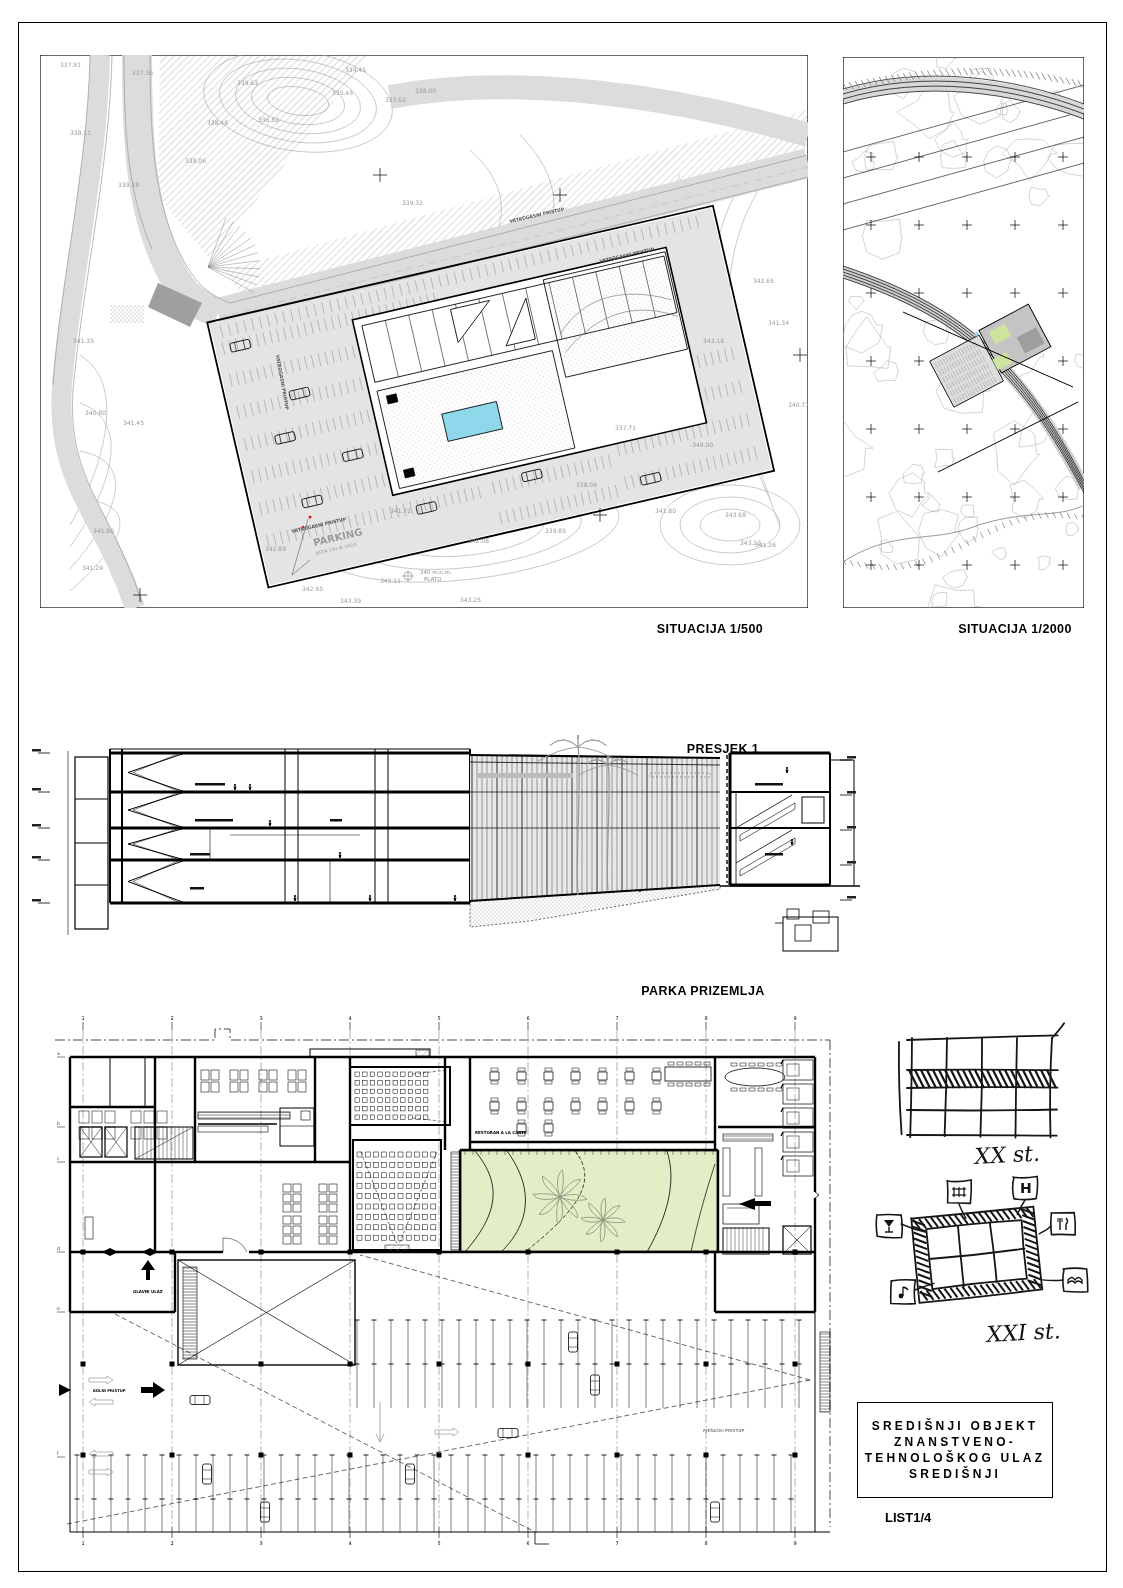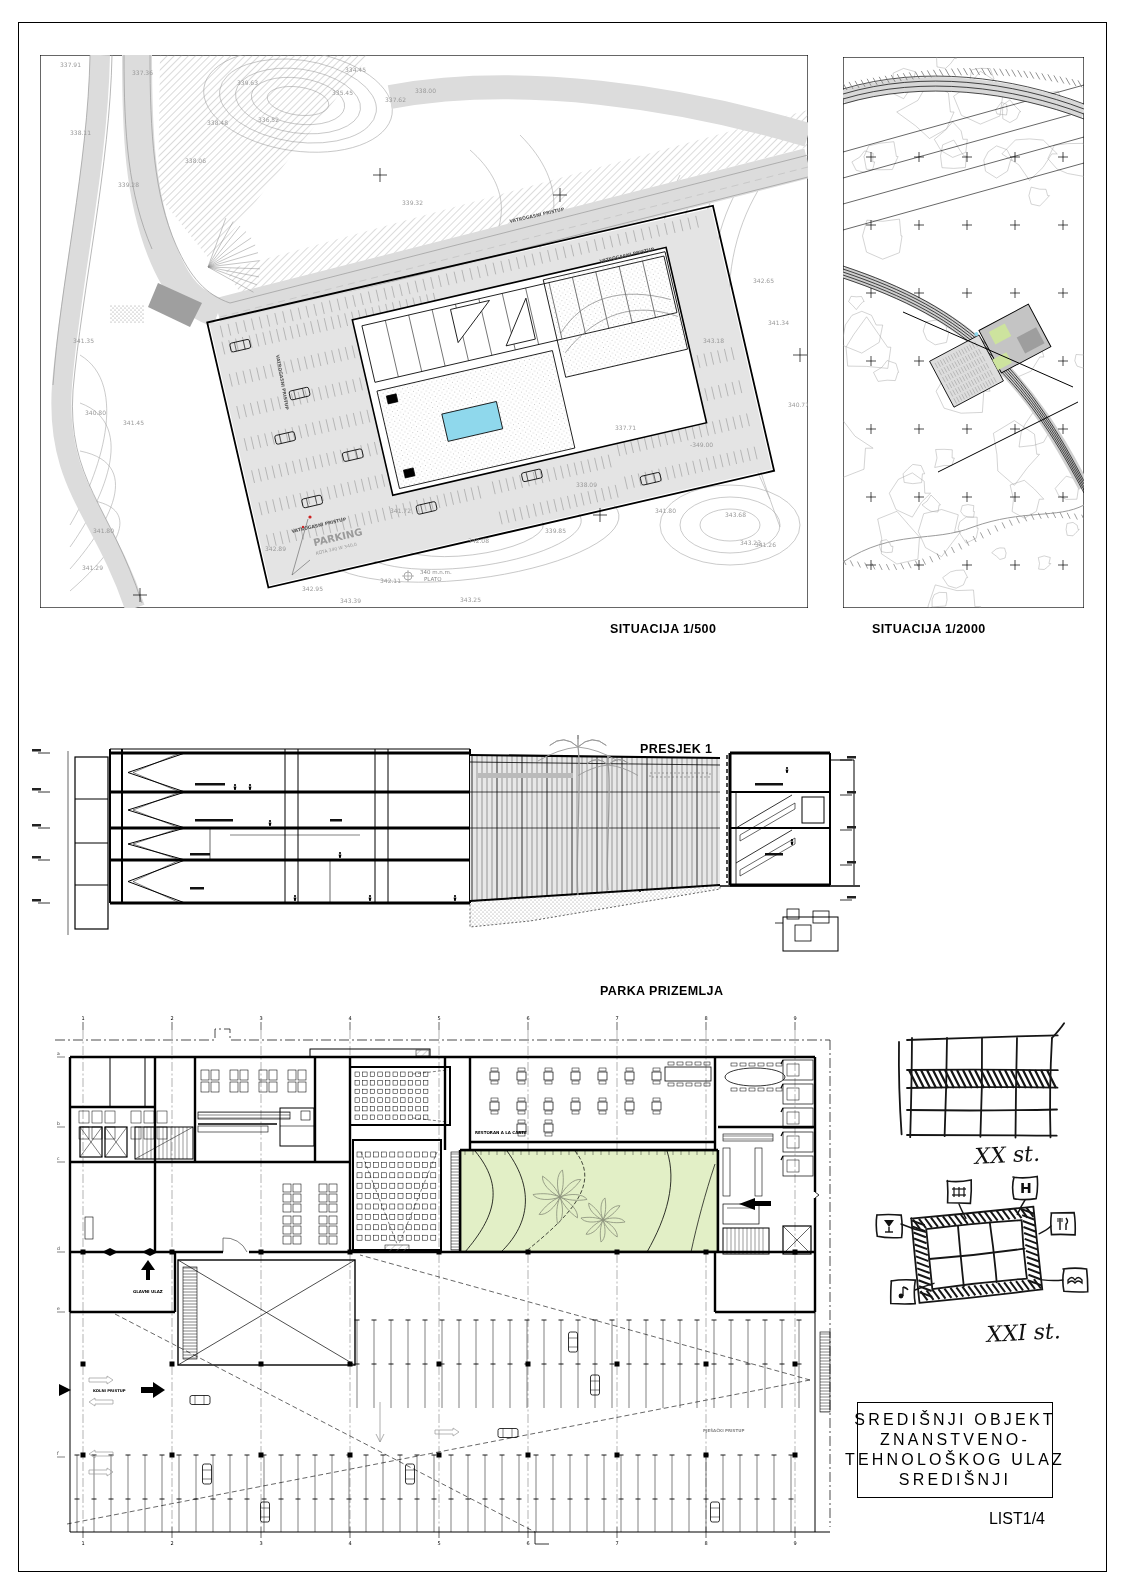--- a/index.html
+++ b/index.html
@@ -1,24 +1,24 @@
 <!DOCTYPE html>
 <html><head>
 <meta charset="utf-8">
 <style>
   html,body{margin:0;padding:0;background:#fff}
   .sheet{position:relative;width:1123px;height:1588px;background:#fff;overflow:hidden;
          font-family:"Liberation Sans",sans-serif;color:#000}
   .frame{position:absolute;left:18px;top:22px;right:16px;bottom:16px;border:1px solid #000;pointer-events:none}
   svg{position:absolute;display:block}
-  .cap{position:absolute;font-weight:bold;font-size:12.5px;letter-spacing:.4px;text-align:left}
+  .cap{position:absolute;font-weight:bold;font-size:12.5px;letter-spacing:.4px;text-align:center}
   .tblock{position:absolute;left:857px;top:1402px;width:194px;height:94px;border:1.6px solid #000;
           display:flex;flex-direction:column;justify-content:center;align-items:center;gap:2px;background:#fff}
-  .tblock div{font-weight:normal;font-size:16px;letter-spacing:3.2px;white-space:nowrap}
-  .listlab{position:absolute;left:885px;top:1510px;width:160px;text-align:right;font-weight:normal;font-size:16px}
+  .tblock div{font-weight:bold;font-size:12px;letter-spacing:3.2px;white-space:nowrap}
+  .listlab{position:absolute;left:885px;top:1510px;width:160px;text-align:left;font-weight:bold;font-size:13px}
 </style>
 </head>
 <body>
 
 <div class="sheet">
   <div class="frame"></div>
 
   <svg width="0" height="0">
     <defs>
       <pattern id="hat" width="5" height="5" patternTransform="rotate(45)" patternUnits="userSpaceOnUse">
@@ -959,21 +959,21 @@
         <rect x="8" y="-24" width="18" height="14" fill="#cde39e" stroke="none" stroke-width="0.7"></rect>
         <rect x="-2" y="2" width="16" height="12" fill="#cde39e" stroke="none" stroke-width="0.7"></rect>
         <rect x="30" y="-6" width="22" height="18" fill="#9e9e9e" stroke="none" stroke-width="0.7"></rect>
         <circle cx="-4" cy="-28" r="2" fill="#8fd8ec"></circle>
       </g>
       <line x1="60" y1="255" x2="230" y2="330" stroke="#000" stroke-width="1"></line>
       <line x1="95" y1="415" x2="235" y2="345" stroke="#000" stroke-width="1"></line>
     </svg>
 
   <div class="cap" style="left:610px;top:622px;width:200px">SITUACIJA 1/500</div>
-  <div class="cap" style="left:872px;top:622px;width:190px">SITUACIJA 1/2000</div>
+  <div class="cap" style="left:920px;top:622px;width:190px">SITUACIJA 1/2000</div>
   <div class="cap" style="left:640px;top:742px;width:166px">PRESJEK 1</div>
 
   <svg id="sec" width="830" height="225" style="left:30px;top:735px" viewBox="0 0 830 225">
       <rect x="45" y="22" width="33" height="172" fill="none" stroke="#000" stroke-width="1.2"></rect>
       <line x1="45" y1="64" x2="78" y2="64" stroke="#000" stroke-width="1"></line>
       <line x1="45" y1="108" x2="78" y2="108" stroke="#000" stroke-width="1"></line>
       <line x1="45" y1="150" x2="78" y2="150" stroke="#000" stroke-width="1"></line>
       <line x1="38" y1="16" x2="38" y2="200" stroke="#000" stroke-width="0.6"></line>
       <line x1="80" y1="18" x2="440" y2="18" stroke="#000" stroke-width="3"></line>
       <line x1="80" y1="57" x2="440" y2="57" stroke="#000" stroke-width="3"></line>

